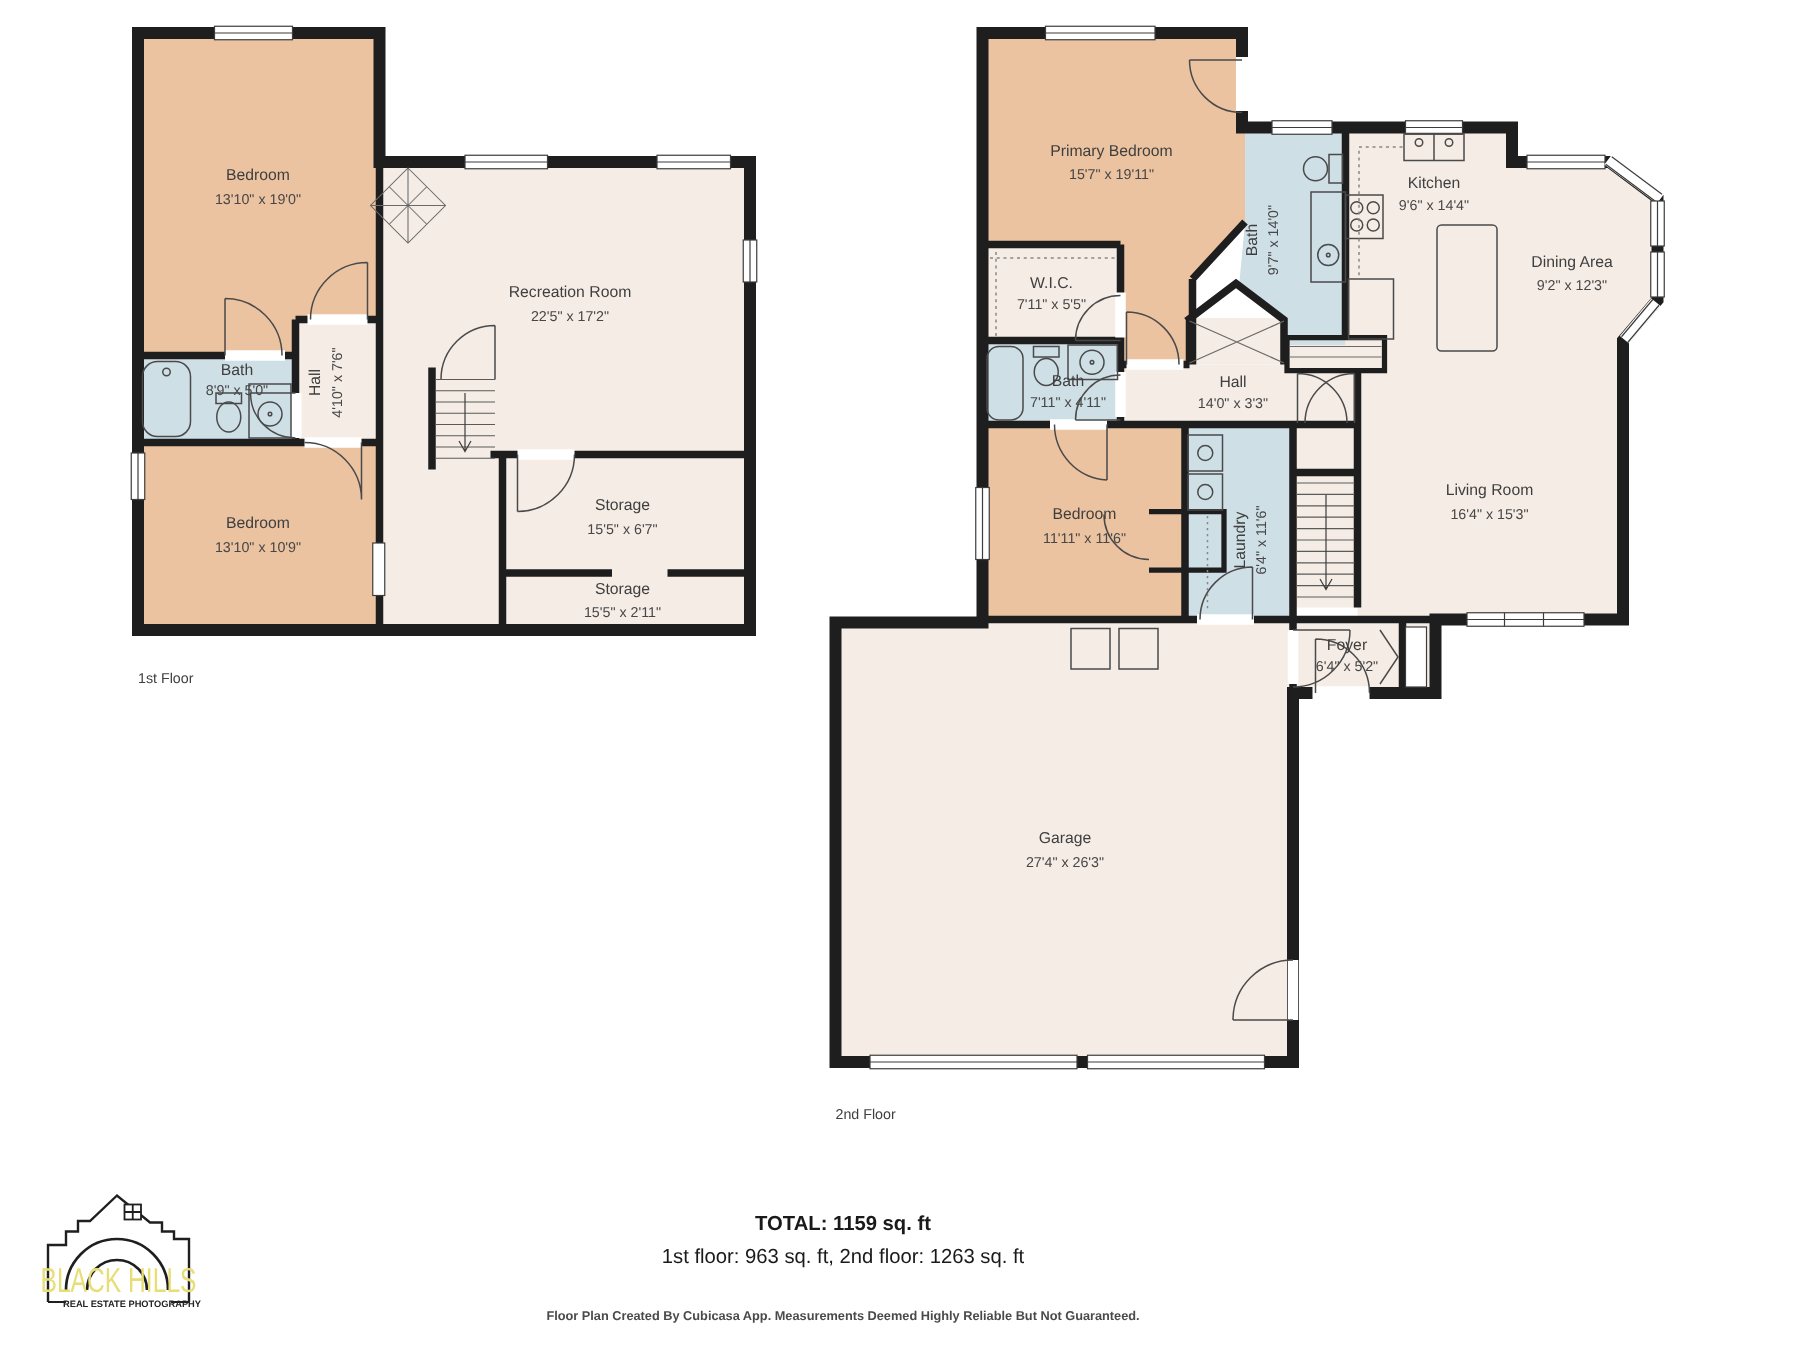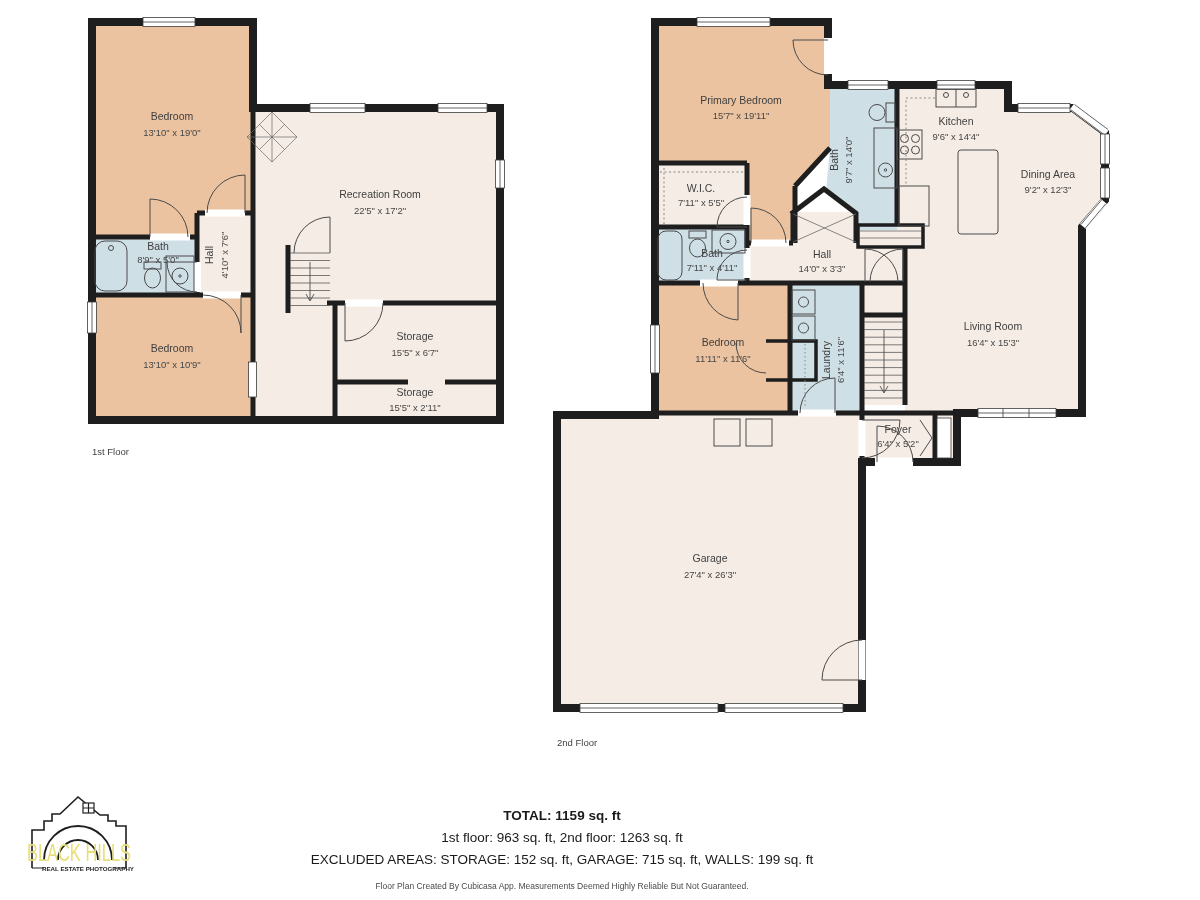--- a/index.html
+++ b/index.html
@@ -5,21 +5,21 @@
   html,body{margin:0;padding:0;background:#fff;}
   .page{position:relative;width:1200px;height:900px;background:#fff;overflow:hidden;
         font-family:"Liberation Sans",sans-serif;}
   svg text{font-family:"Liberation Sans",sans-serif;}
   .rn{font-size:10.5px;fill:#3f3f3f;text-anchor:middle;}
   .rd{font-size:9.5px;fill:#474747;text-anchor:middle;}
   .floorlab{font-size:9.5px;fill:#3f3f3f;}
   .summary{position:absolute;top:805px;left:0;width:1124px;text-align:center;color:#1a1a1a;}
   .summary .l1{font-size:13.5px;font-weight:bold;line-height:22px;}
   .summary .l2,.summary .l3{font-size:13.5px;line-height:22px;}
-  .summary .l4{font-size:8.5px;color:#4a4a4a;margin-top:10px;}
+  .summary .l4{font-size:8.5px;color:#4a4a4a;margin-top:23px;font-weight:bold;}
   .logo{position:absolute;left:20px;top:784px;}
 </style>
 </head>
 <body>
 
 <div class="page">
 
 <svg width="1200" height="900" viewBox="0 0 1200 900">
 
   <g>
@@ -260,21 +260,20 @@
       <text class="rd" x="710" y="578">27'4" x 26'3"</text>
     </g>
     <text class="floorlab" x="557" y="746">2nd Floor</text>
   </g>
 </svg>
 
 
 <div class="summary">
   <div class="l1">TOTAL: 1159 sq. ft</div>
   <div class="l2">1st floor: 963 sq. ft, 2nd floor: 1263 sq. ft</div>
-  <div class="l3">EXCLUDED AREAS: STORAGE: 152 sq. ft, GARAGE: 715 sq. ft, WALLS: 199 sq. ft</div>
   <div class="l4">Floor Plan Created By Cubicasa App. Measurements Deemed Highly Reliable But Not Guaranteed.</div>
 </div>
 
 
 <svg class="logo" width="122" height="104" viewBox="0 0 122 104">
   <g fill="none" stroke="#1f1f1f" stroke-width="1.6">
     <path d="M12,84 V46 H24 V37 H32 V30 H40 L58,13 L80,31 H88 V37 H96 V42 H106 V84"></path>
     <path d="M12,84 H24 M94,84 H106" stroke-width="1.2"></path>
     <rect x="63" y="19" width="11" height="10" stroke-width="1.2" fill="#fff"></rect>
     <path d="M68.5,19 V29 M63,24 H74" stroke-width="1.2"></path>

